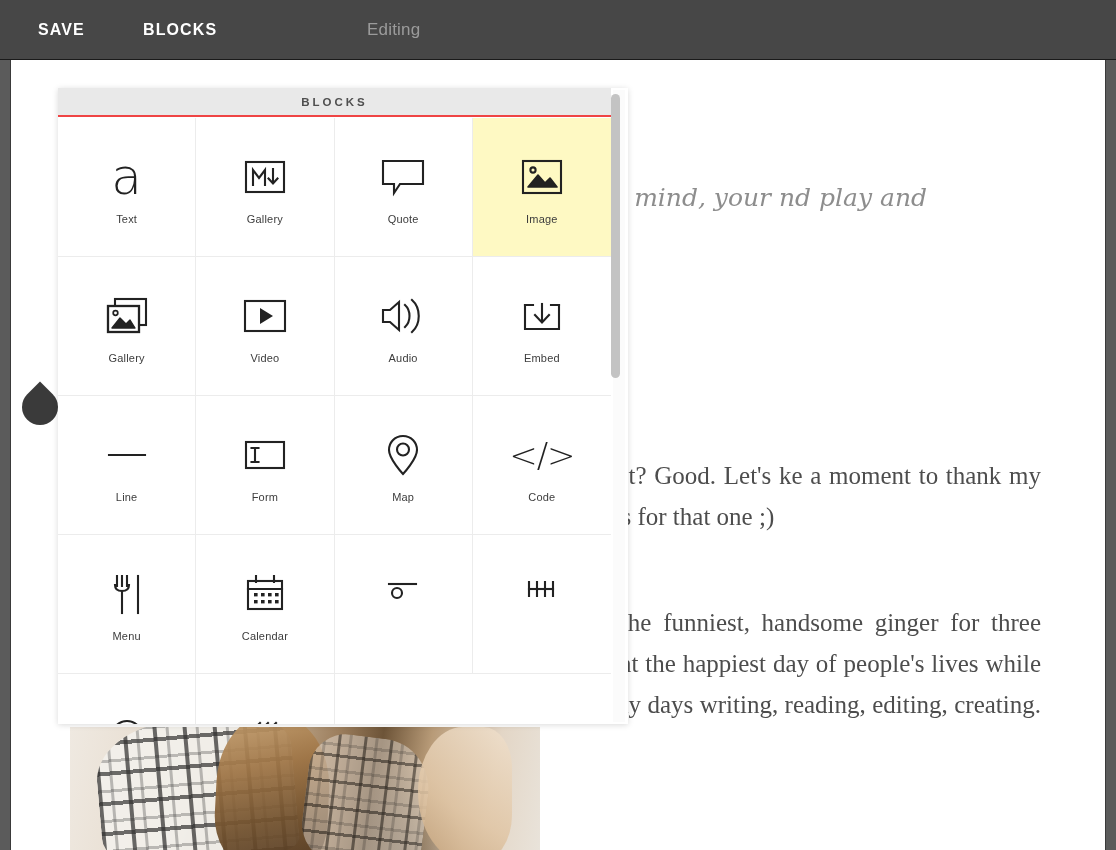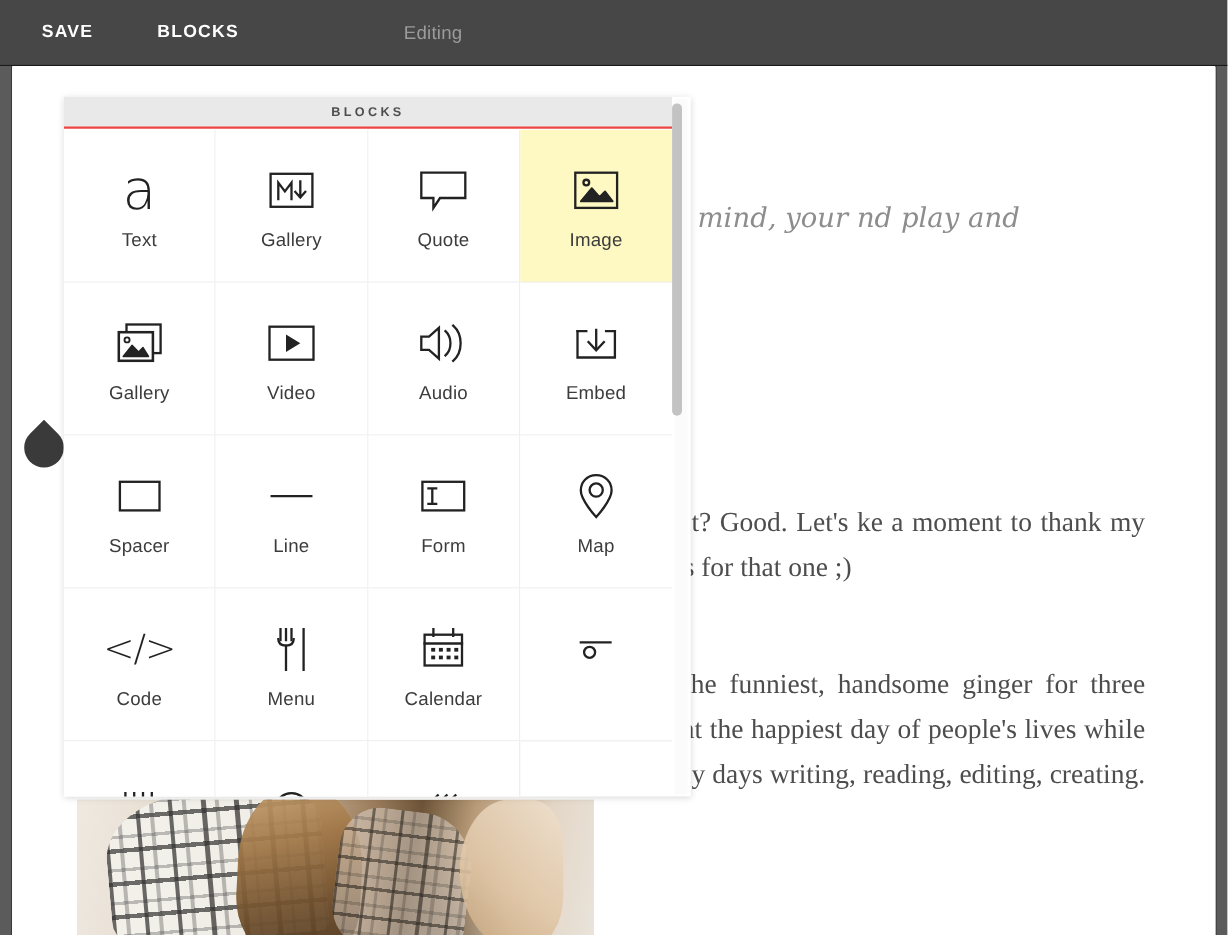--- a/index.html
+++ b/index.html
@@ -181,21 +181,21 @@
   .block-cell:nth-child(4n) { border-right: 0; }
   .block-cell.selected { background: #fef9c3; }
   .block-ico {
     height: 56px; width: 56px;
     display: flex; align-items: center; justify-content: center;
     color: #222222;
   }
   .block-ico svg { display: block; }
   .block-label {
     margin-top: 8px;
-    font-size: 17px;
+    font-size: 11px;
     color: #3c3c3c;
     letter-spacing: 0.2px;
   }
   .glyph-a {
     font-family: "DejaVu Sans", sans-serif;
     font-size: 50px;
     line-height: 44px;
     font-weight: 300;
     color: #222;
   }
@@ -343,28 +343,20 @@
           <div class="block-cell">
             <div class="block-ico">
               <svg width="46" height="40" viewBox="0 0 46 40">
                 <path d="M6 9 V33 H40 V9" fill="none" stroke="#222" stroke-width="2.1" stroke-linecap="square" stroke-linejoin="miter"></path>
                 <path d="M6 9 H14 M32 9 H40" fill="none" stroke="#222" stroke-width="2.1" stroke-linecap="square" stroke-linejoin="miter"></path>
                 <path d="M23 8 V25" fill="none" stroke="#222" stroke-width="2.1" stroke-linecap="square" stroke-linejoin="miter"></path>
                 <path d="M16 19 L23 26.5 L30 19" fill="none" stroke="#222" stroke-width="2.1" stroke-linecap="square" stroke-linejoin="miter"></path>
               </svg>
             </div>
             <div class="block-label">Embed</div>
-          </div>
-          <div class="block-cell">
-            <div class="block-ico">
-              <svg width="46" height="38" viewBox="0 0 46 38">
-                <rect x="5" y="6" width="36" height="26" fill="none" stroke="#222" stroke-width="2.1" stroke-linecap="square" stroke-linejoin="miter"></rect>
-              </svg>
-            </div>
-            <div class="block-label">Spacer</div>
           </div>
           <div class="block-cell">
             <div class="block-ico">
               <svg width="48" height="38" viewBox="0 0 48 38">
                 <path d="M6 19 H42" fill="none" stroke="#222" stroke-width="2.1" stroke-linecap="square" stroke-linejoin="miter"></path>
               </svg>
             </div>
             <div class="block-label">Line</div>
           </div>
           <div class="block-cell">

